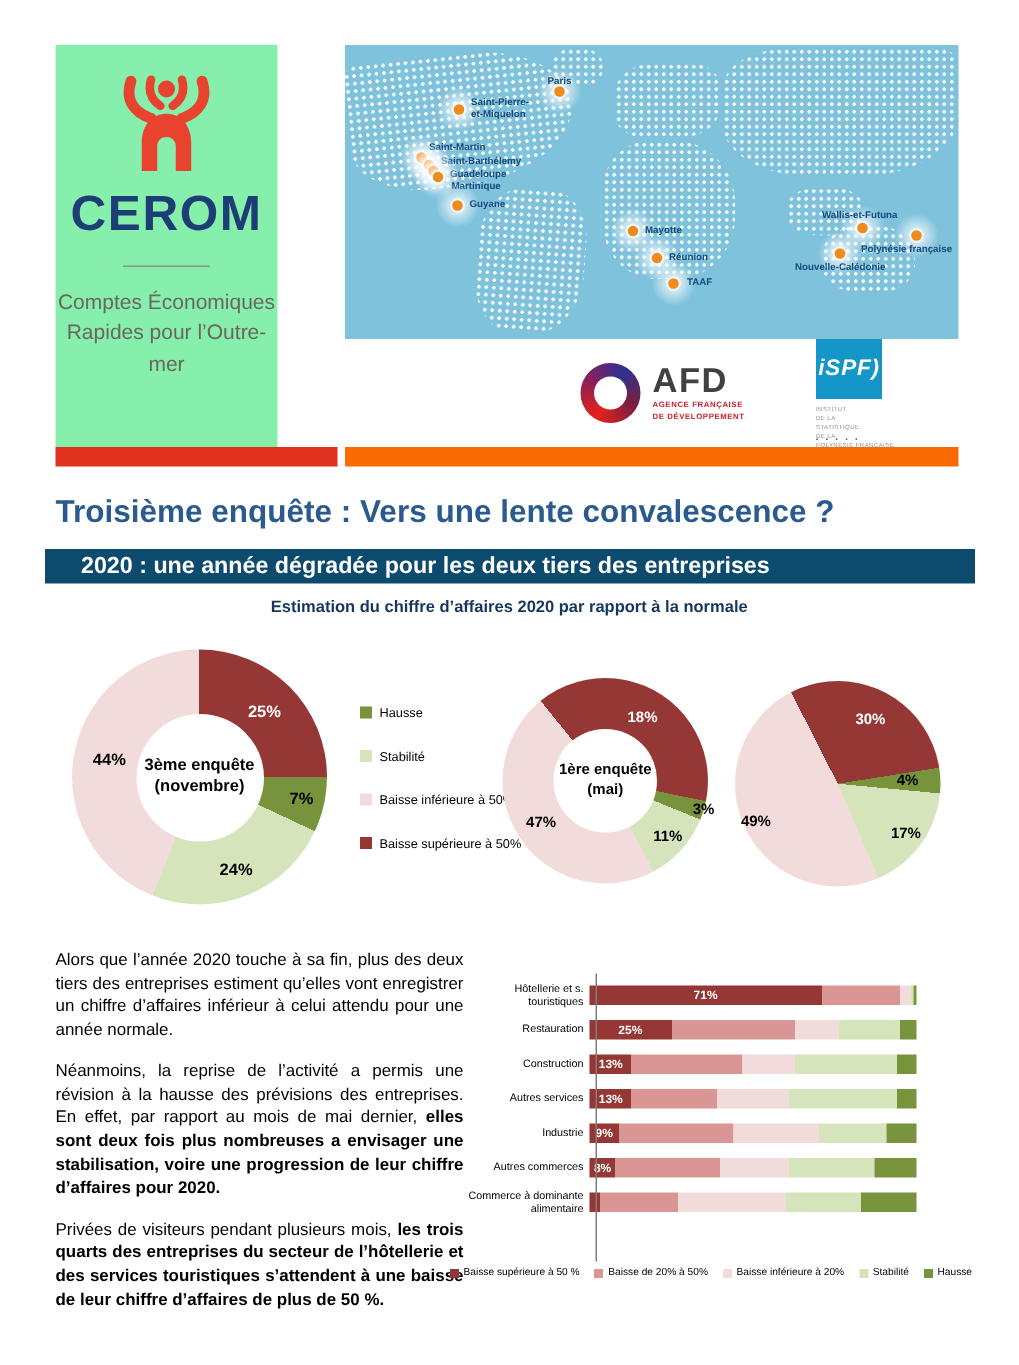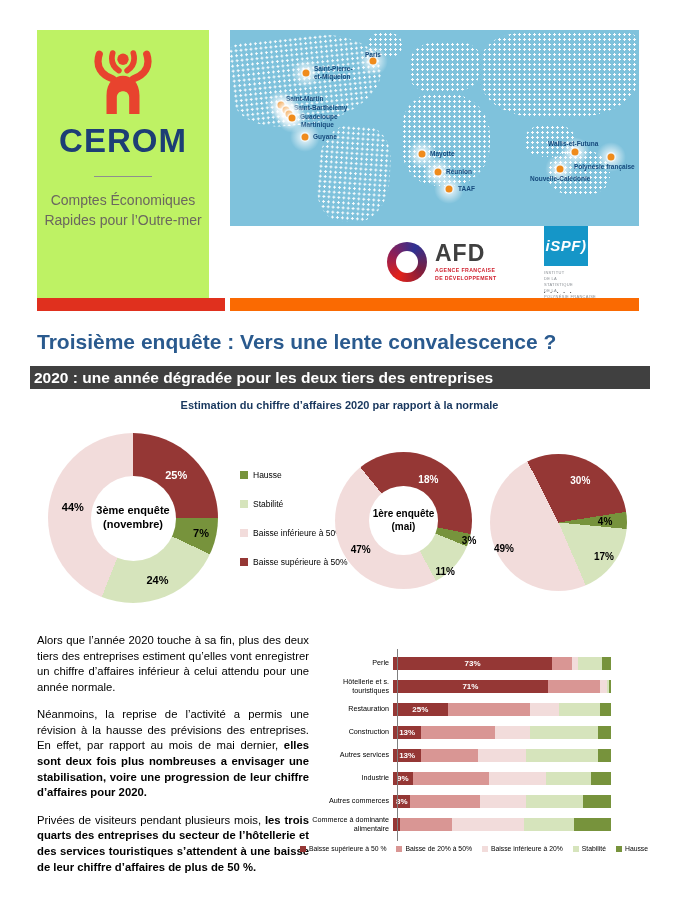--- a/index.html
+++ b/index.html
@@ -1,20 +1,20 @@
 <!DOCTYPE html>
 <html><head>
 <meta charset="utf-8">
 <style>
   * { margin:0; padding:0; box-sizing:border-box; }
   body { background:#ffffff; font-family:"Liberation Sans", sans-serif; }
   .page { position:relative; width:679px; height:910px; background:#fff; overflow:hidden; margin:0 auto; }
 
   
-  .left-panel { position:absolute; left:37px; top:30px; width:172px; height:268px; background:#bef264; text-align:center; }
+  .left-panel { position:absolute; left:37px; top:30px; width:148px; height:268px; background:#86efac; text-align:center; }
   .cerom-logo { margin-top:20px; }
   .cerom-brand { font-size:33px; font-weight:bold; color:#1d3e75; letter-spacing:1px; margin-top:2px; }
   .cerom-divider { width:58px; height:1px; background:#8f8f8f; margin:16px auto 13px auto; }
   .cerom-tagline { font-size:14px; color:#6b675f; line-height:1.45; }
   .red-bar { position:absolute; left:37px; top:298px; width:188px; height:13px; background:#e0301e; }
   .orange-bar { position:absolute; left:230px; top:298px; width:409px; height:13px; background:#fa6a02; }
 
   .map { position:absolute; left:230px; top:30px; width:409px; height:196px; background:#7fc2dc; overflow:hidden; }
   .blob { position:absolute; background-image:radial-gradient(#ffffff 1.05px, rgba(255,255,255,0) 1.35px); background-size:5px 5px; opacity:.95; }
   .b-na { left:2px; top:6px; width:150px; height:88px; border-radius:10% 45% 55% 35%; transform:rotate(-6deg); }
@@ -45,22 +45,22 @@
   .afd-word { position:absolute; left:48px; top:0px; font-size:23px; font-weight:bold; color:#404040; letter-spacing:1px; }
   .afd-sub { position:absolute; left:48px; top:27px; font-size:5.2px; font-weight:bold; color:#d0202e; line-height:1.5; letter-spacing:.4px; }
   .ispf { position:absolute; left:542px; top:226px; width:80px; height:70px; }
   .ispf-square { position:absolute; left:2px; top:0; width:44px; height:40px; background:#1596c8; color:#fff;
     font-size:15px; font-weight:bold; font-style:italic; text-align:center; line-height:40px; letter-spacing:.5px; }
   .ispf-lines { position:absolute; left:2px; top:44px; font-size:4px; color:#8a8f94; line-height:1.5; letter-spacing:.3px; }
   .ispf-dots { position:absolute; left:2px; top:64px; font-size:4px; color:#555; letter-spacing:2px; }
 
   
   .main-title { position:absolute; left:37px; top:330px; width:620px; font-size:21px; font-weight:bold; color:#2a5a8e; }
-  .banner { position:absolute; left:30px; top:366px; width:620px; height:23px; background:#404040; color:#fff;
-    font-size:15.5px; font-weight:bold; line-height:23px; padding-left:4px; }
+  .banner { position:absolute; left:30px; top:366px; width:620px; height:23px; background:#0c4a6e; color:#fff;
+    font-size:15.5px; font-weight:bold; line-height:23px; padding-left:24px; }
   .donut-title { position:absolute; left:0; top:399px; width:679px; text-align:center;
     font-size:11px; font-weight:bold; color:#17365d; }
 
   
   .donut { position:absolute; border-radius:50%; }
   .donut-1 { left:48px; top:433px; width:170px; height:170px; }
   .donut-2 { left:335px; top:452px; width:137px; height:137px; }
   .donut-3 { left:490px; top:454px; width:137px; height:137px; }
   .donut-hole { position:absolute; inset:25%; border-radius:50%; background:#fff; display:flex; align-items:center; justify-content:center; }
   .donut-center { white-space:pre-line; text-align:center; font-weight:bold; font-size:11px; color:#000; line-height:1.25; }
@@ -223,52 +223,40 @@
         <div class="dl-label">Baisse supérieure à 50%</div>
       </div>
     </div>
   <div class="donut donut-2" style="background: conic-gradient(from -39deg, rgb(149, 55, 53) 0%, rgb(149, 55, 53) 39%, rgb(119, 147, 60) 39%, rgb(119, 147, 60) 42%, rgb(214, 228, 188) 42%, rgb(214, 228, 188) 53%, rgb(242, 220, 219) 53%, rgb(242, 220, 219) 100%);">
     <div class="donut-hole">
       <div class="donut-center">1ère enquête
 (mai)</div>
     </div>
   <span class="slice-label" style="left: 93.3394px; top: 27.4853px; color: rgb(255, 255, 255);">18%</span>
       <span class="slice-label" style="left: 134.076px; top: 88.2987px; color: rgb(0, 0, 0);">3%</span>
-      <span class="slice-label" style="left: 110.242px; top: 106.085px; color: rgb(0, 0, 0); margin-top: 13px;">11%</span>
+      <span class="slice-label" style="left: 110.242px; top: 106.085px; color: rgb(0, 0, 0);">11%</span>
       <span class="slice-label" style="left: 25.7087px; top: 96.9305px; color: rgb(0, 0, 0);">47%</span>
     </div>
   <div class="donut donut-3" style="background: conic-gradient(from -27deg, rgb(149, 55, 53) 0%, rgb(149, 55, 53) 30%, rgb(119, 147, 60) 30%, rgb(119, 147, 60) 34%, rgb(214, 228, 188) 34%, rgb(214, 228, 188) 51%, rgb(242, 220, 219) 51%, rgb(242, 220, 219) 100%);">
   <span class="slice-label" style="left: 90.2688px; top: 25.7762px; color: rgb(255, 255, 255);">30%</span>
       <span class="slice-label" style="left: 115.057px; top: 67.0369px; color: rgb(0, 0, 0);">4%</span>
       <span class="slice-label" style="left: 113.942px; top: 101.516px; color: rgb(0, 0, 0);">17%</span>
       <span class="slice-label" style="left: 13.957px; top: 94.166px; color: rgb(0, 0, 0); text-align: center;">49%</span>
     </div>
 
   <div class="text-col" id="text-col">
       <p><span>Alors que l’année 2020 touche à sa fin, plus des deux tiers des entreprises estiment qu’elles vont enregistrer un chiffre d’affaires inférieur à celui attendu pour une année normale.</span></p>
       <p><span>Néanmoins, la reprise de l’activité a permis une révision à la hausse des prévisions des entreprises. En effet, par rapport au mois de mai dernier, </span><span style="font-weight: bold;">elles sont deux fois plus nombreuses a envisager une stabilisation, voire une progression de leur chiffre d’affaires pour 2020.</span></p>
       <p><span>Privées de visiteurs pendant plusieurs mois, </span><span style="font-weight: bold;">les trois quarts des entreprises du secteur de l’hôtellerie et des services touristiques s’attendent à une baisse de leur chiffre d’affaires de plus de 50 %.</span></p>
     </div>
 
   <div class="bar-chart">
     <div class="bar-axis"></div>
     <div id="bar-rows">
         <div class="bar-row">
-          <div class="bar-cat">Perle</div>
-          <div class="bar-track">
-            <div class="bar-seg" style="width: 73%; background: rgb(149, 55, 53);">
-              <span class="bar-val">73%</span>
-            </div>
-            <div class="bar-seg" style="width: 9%; background: rgb(217, 150, 148);"></div>
-            <div class="bar-seg" style="width: 3%; background: rgb(242, 220, 219);"></div>
-            <div class="bar-seg" style="width: 11%; background: rgb(214, 228, 188);"></div>
-            <div class="bar-seg" style="width: 4%; background: rgb(119, 147, 60);"></div>
-          </div>
-        </div>
-        <div class="bar-row">
           <div class="bar-cat">Hôtellerie et s. touristiques</div>
           <div class="bar-track">
             <div class="bar-seg" style="width: 71%; background: rgb(149, 55, 53);">
               <span class="bar-val">71%</span>
             </div>
             <div class="bar-seg" style="width: 24%; background: rgb(217, 150, 148);"></div>
             <div class="bar-seg" style="width: 3%; background: rgb(242, 220, 219);"></div>
             <div class="bar-seg" style="width: 1%; background: rgb(214, 228, 188);"></div>
             <div class="bar-seg" style="width: 1%; background: rgb(119, 147, 60);"></div>
           </div>

